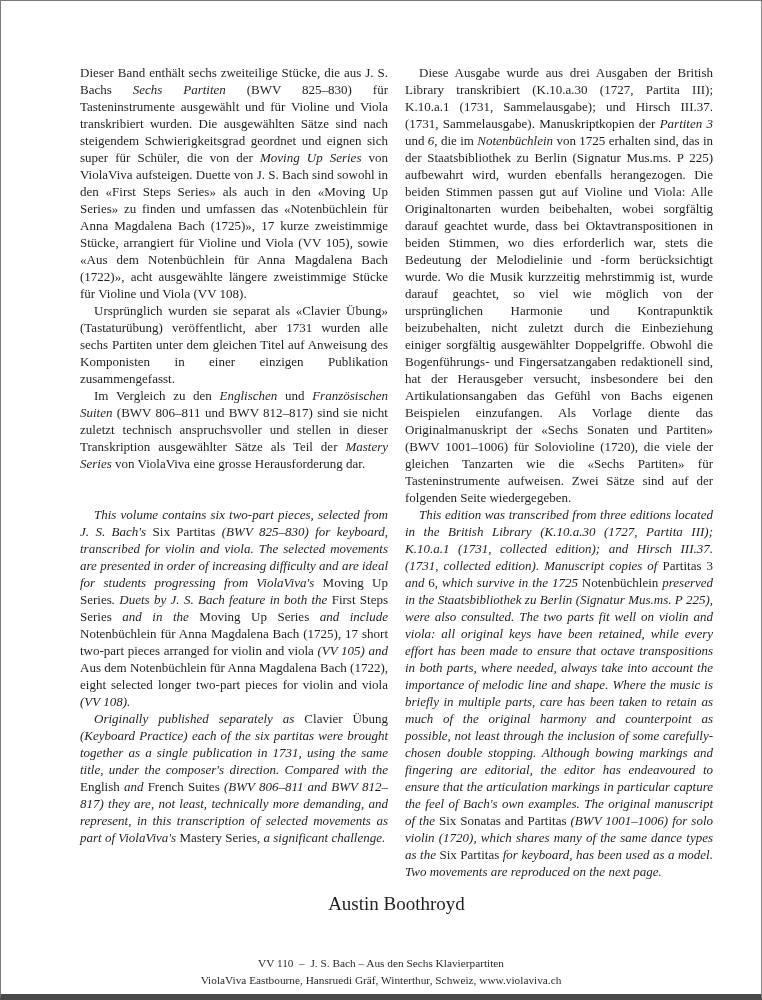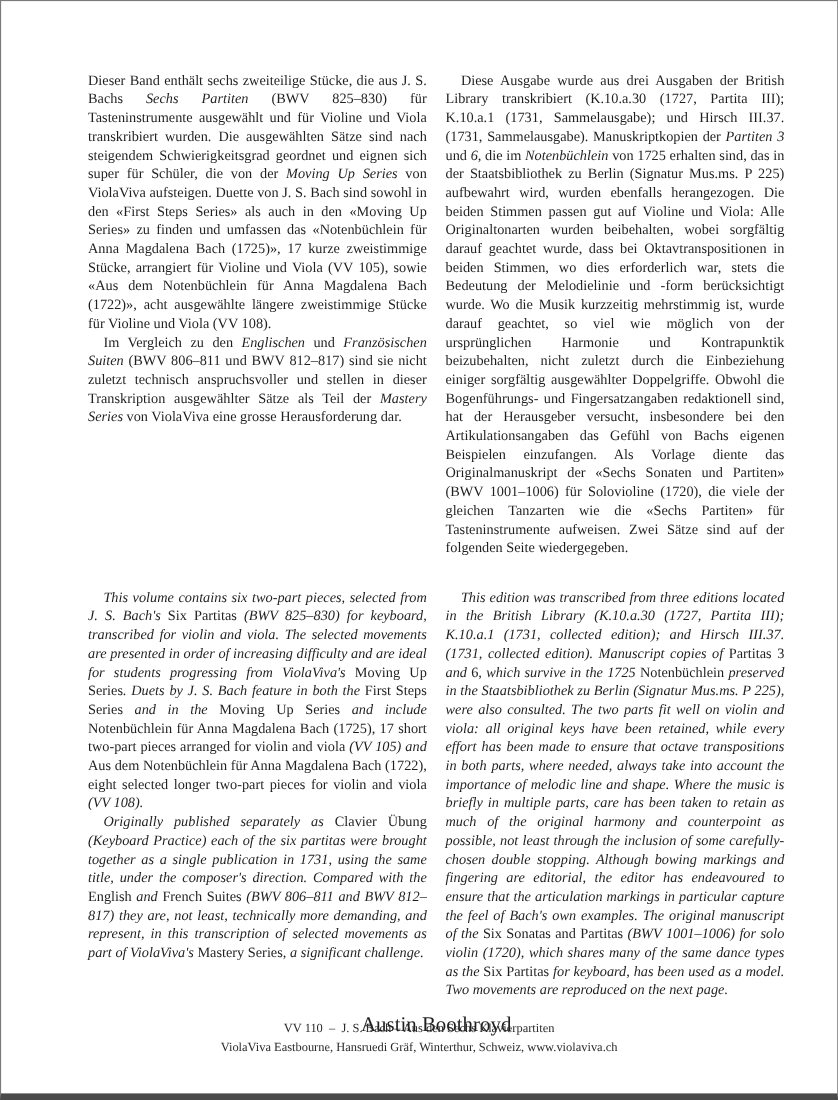--- a/index.html
+++ b/index.html
@@ -30,48 +30,49 @@
   .col {
     width: 316px;
     text-align: justify;
     font-size: 13px;
     line-height: 17px;
     hyphens: auto;
     -webkit-hyphens: auto;
   }
   .col p { margin: 0; }
   .col p.indent { text-indent: 14px; }
-  .section-english { margin-top: 28px; }
+  .section-english { }
   .section-english .col { font-style: italic; }
   .signature {
     margin-top: 15px;
     text-align: center;
     font-size: 19px;
     line-height: 17.5px;
   }
   .footer {
     position: absolute;
-    left: 0; right: 0; bottom: 40px;
+    left: 0; right: 0; bottom: 12px;
     text-align: center;
     font-size: 11.3px;
     line-height: 16.5px;
     color: #2a2a2a;
   }
   .footer .line1 { white-space: pre; }
 </style>
 </head>
 <body>
 
 <div class="page-frame"></div>
 
 <div class="content">
 
   <div class="columns section-german">
     <div class="col" lang="de">
       <p><span>Dieser Band enthält sechs zweiteilige Stücke, die aus J. S. Bachs </span><span style="font-style: italic;">Sechs Partiten</span><span> (BWV 825–830) für Tasteninstrumente ausgewählt und für Violine und Viola transkribiert wurden. Die ausgewählten Sätze sind nach steigendem Schwierigkeitsgrad geordnet und eignen sich super für Schüler, die von der </span><span style="font-style: italic;">Moving Up Series</span><span> von ViolaViva aufsteigen. Duette von J. S. Bach sind sowohl in den «First Steps Series» als auch in den «Moving Up Series» zu finden und umfassen das «Notenbüchlein für Anna Magdalena Bach (1725)», 17 kurze zweistimmige Stücke, arrangiert für Violine und Viola (VV 105), sowie «Aus dem Notenbüchlein für Anna Magdalena Bach (1722)», acht ausgewählte längere zweistimmige Stücke für Violine und Viola (VV 108).</span></p>
+      <p class="indent"><span>Ursprünglich wurden sie separat als «Clavier Übung» (Tastaturübung) veröffentlicht, aber 1731 wurden alle sechs Partiten unter dem gleichen Titel auf Anweisung des Komponisten in einer einzigen Publikation zusammengefasst.</span></p>
       <p class="indent"><span>Im Vergleich zu den </span><span style="font-style: italic;">Englischen</span><span> und </span><span style="font-style: italic;">Französischen Suiten</span><span> (BWV 806–811 und BWV 812–817) sind sie nicht zuletzt technisch anspruchsvoller und stellen in dieser Transkription ausgewählter Sätze als Teil der </span><span style="font-style: italic;">Mastery Series</span><span> von ViolaViva eine grosse Herausforderung dar.</span></p>
     </div>
     <div class="col" lang="de">
       <p class="indent"><span>Diese Ausgabe wurde aus drei Ausgaben der British Library transkribiert (K.10.a.30 (1727, Partita III); K.10.a.1 (1731, Sammelausgabe); und Hirsch III.37. (1731, Sammelausgabe). Manuskriptkopien der </span><span style="font-style: italic;">Partiten 3</span><span> und </span><span style="font-style: italic;">6</span><span>, die im </span><span style="font-style: italic;">Notenbüchlein</span><span> von 1725 erhalten sind, das in der Staatsbibliothek zu Berlin (Signatur Mus.ms. P 225) aufbewahrt wird, wurden ebenfalls herangezogen. Die beiden Stimmen passen gut auf Violine und Viola: Alle Originaltonarten wurden beibehalten, wobei sorgfältig darauf geachtet wurde, dass bei Oktavtranspositionen in beiden Stimmen, wo dies erforderlich war, stets die Bedeutung der Melodielinie und -form berücksichtigt wurde. Wo die Musik kurzzeitig mehrstimmig ist, wurde darauf geachtet, so viel wie möglich von der ursprünglichen Harmonie und Kontrapunktik beizubehalten, nicht zuletzt durch die Einbeziehung einiger sorgfältig ausgewählter Doppelgriffe. Obwohl die Bogenführungs- und Fingersatzangaben redaktionell sind, hat der Herausgeber versucht, insbesondere bei den Artikulationsangaben das Gefühl von Bachs eigenen Beispielen einzufangen. Als Vorlage diente das Originalmanuskript der «Sechs Sonaten und Partiten» (BWV 1001–1006) für Solovioline (1720), die viele der gleichen Tanzarten wie die «Sechs Partiten» für Tasteninstrumente aufweisen. Zwei Sätze sind auf der folgenden Seite wiedergegeben.</span></p>
     </div>
   </div>
 
   <div class="columns section-english">
     <div class="col" lang="en">
       <p class="indent"><span>This volume contains six two-part pieces, selected from J. S. Bach's </span><span style="font-style: normal;">Six Partitas</span><span> (BWV 825–830) for keyboard, transcribed for violin and viola. The selected movements are presented in order of increasing difficulty and are ideal for students progressing from ViolaViva's </span><span style="font-style: normal;">Moving Up Series</span><span>. Duets by J. S. Bach feature in both the </span><span style="font-style: normal;">First Steps Series</span><span> and in the </span><span style="font-style: normal;">Moving Up Series</span><span> and include </span><span style="font-style: normal;">Notenbüchlein für Anna Magdalena Bach (1725), 17 short two-part pieces arranged for violin and viola </span><span>(VV 105) and </span><span style="font-style: normal;">Aus dem Notenbüchlein für Anna Magdalena Bach (1722), eight selected longer two-part pieces for violin and viola </span><span>(VV 108).</span></p>

